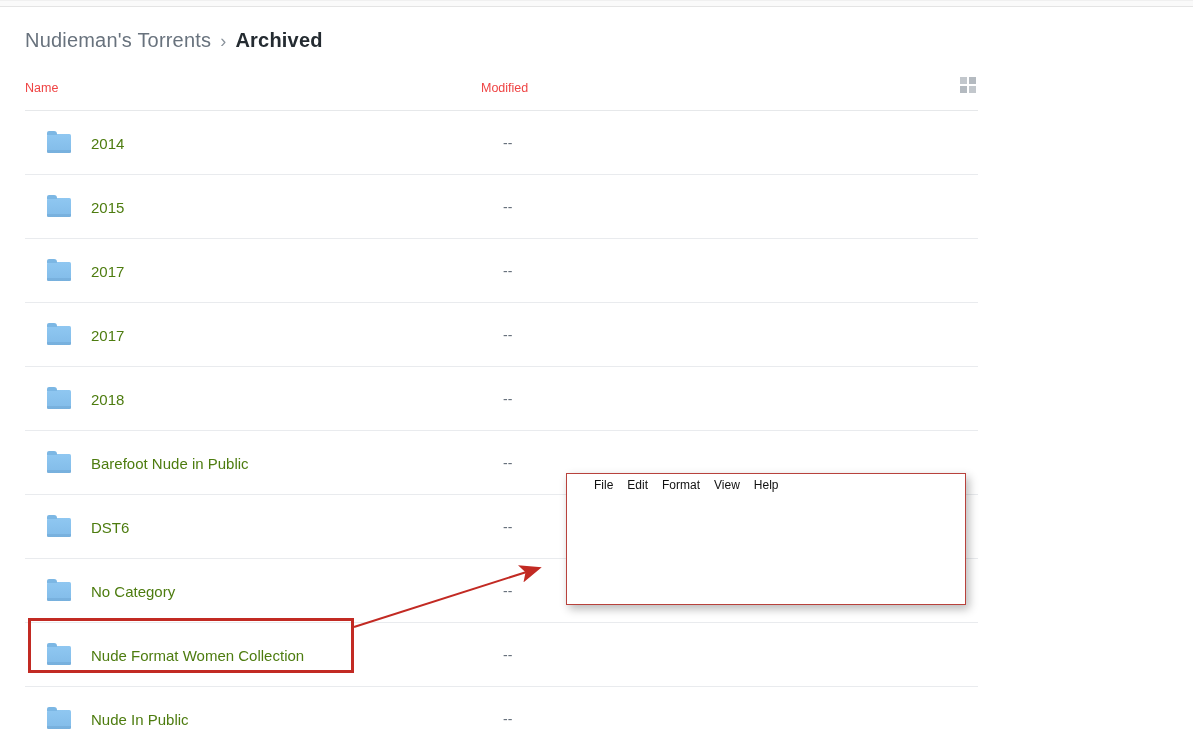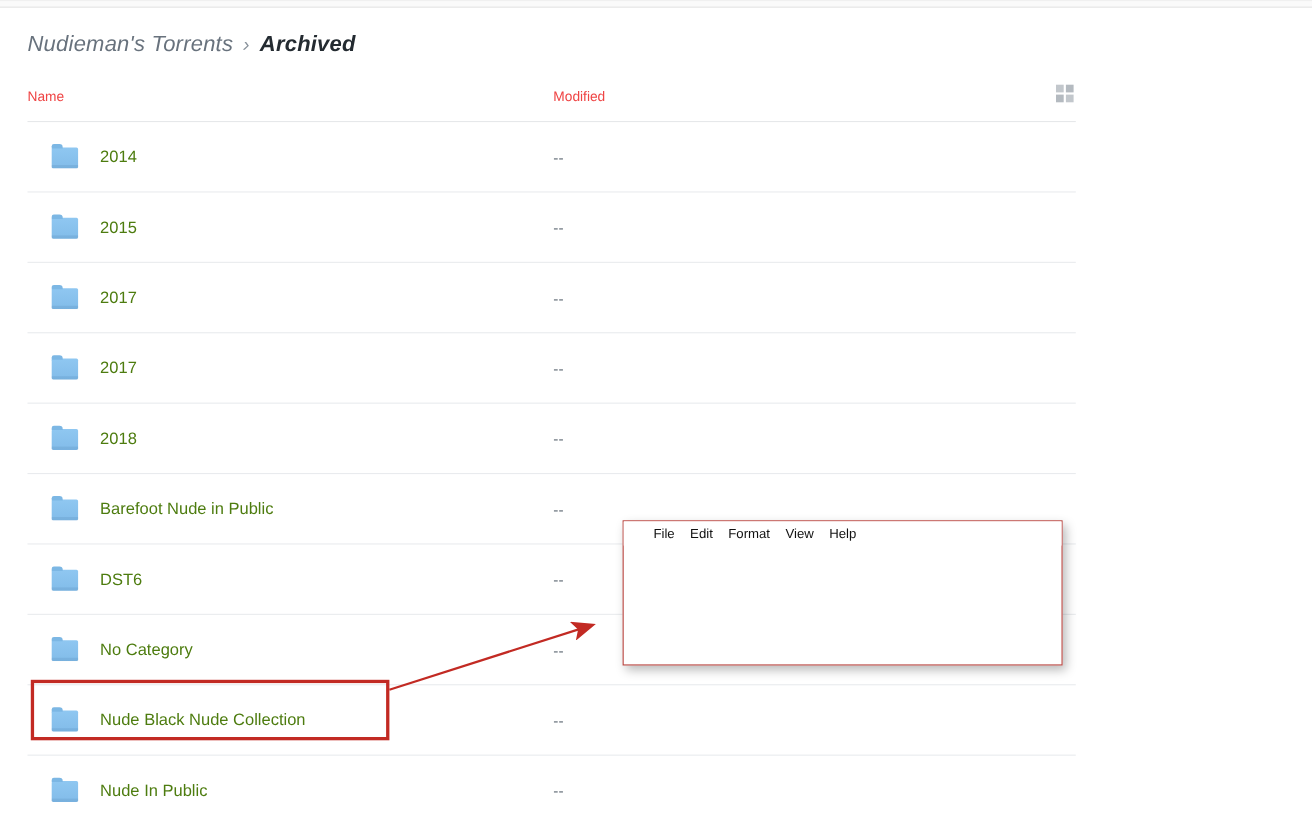--- a/index.html
+++ b/index.html
@@ -4,29 +4,29 @@
 <style>
   * { margin:0; padding:0; box-sizing:border-box; }
   html,body { width:1193px; height:747px; background:#fff; overflow:hidden;
               font-family:"Liberation Sans", sans-serif; position:relative; }
 
   
   .top-strip { position:absolute; left:0; top:0; width:1193px; height:7px;
                background:#fafafa; border-top:1px solid #f0f0f0; border-bottom:1px solid #e4e4e4; }
 
   
-  .breadcrumb { position:absolute; left:25px; top:29px; font-size:20px; letter-spacing:.2px;font-style:italic; }
+  .breadcrumb { position:absolute; left:25px; top:29px; font-size:20px; letter-spacing:.2px; }
   .bc-parent { color:#68727d; cursor:pointer; }
   .bc-sep { color:#8a939c; margin:0 9px; font-size:18px; }
   .bc-current { color:#242b31; font-weight:bold; }
 
   
   .col-head { position:absolute; top:81px; font-size:12.5px; color:#ef4444; }
   .col-name { left:25px; }
-  .col-mod  { left:503px; }
+  .col-mod  { left:481px; }
   .hdr-line { position:absolute; left:25px; top:110px; width:953px; height:1px; background:#e6e8ea; }
 
   .grid-icon { position:absolute; left:960px; top:77px; width:17px; height:17px; cursor:pointer;
                display:grid; grid-template-columns:7px 7px; grid-template-rows:7px 7px; gap:2px; }
   .grid-icon i { background:#b4bac0; }
   .grid-icon i:nth-child(1){ background:#c2c7cc; }
   .grid-icon i:nth-child(4){ background:#c2c7cc; }
 
   
   .file-list { position:absolute; left:25px; top:111px; width:953px; }
@@ -125,21 +125,21 @@
     <span class="fname">DST6</span>
     <span class="fmod">--</span>
   </div>
   <div class="row">
     <span class="folder"></span>
     <span class="fname">No Category</span>
     <span class="fmod">--</span>
   </div>
   <div class="row">
     <span class="folder"></span>
-    <span class="fname">Nude Black Nude Collection</span>
+    <span class="fname">Nude Format Women Collection</span>
     <span class="fmod">--</span>
   </div>
   <div class="row">
     <span class="folder"></span>
     <span class="fname">Nude In Public</span>
     <span class="fmod">--</span>
   </div>
 </div>
 
 <div class="annot-rect"></div>

